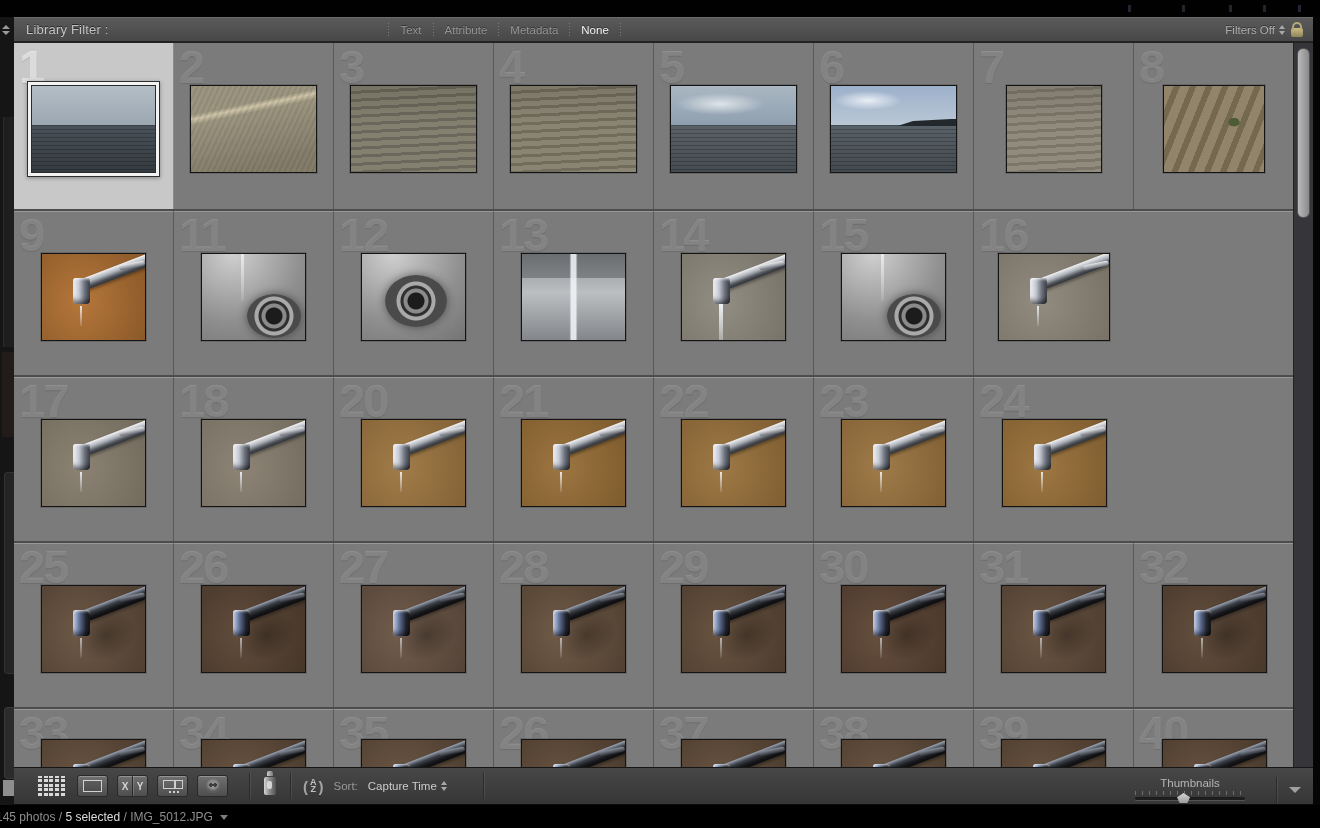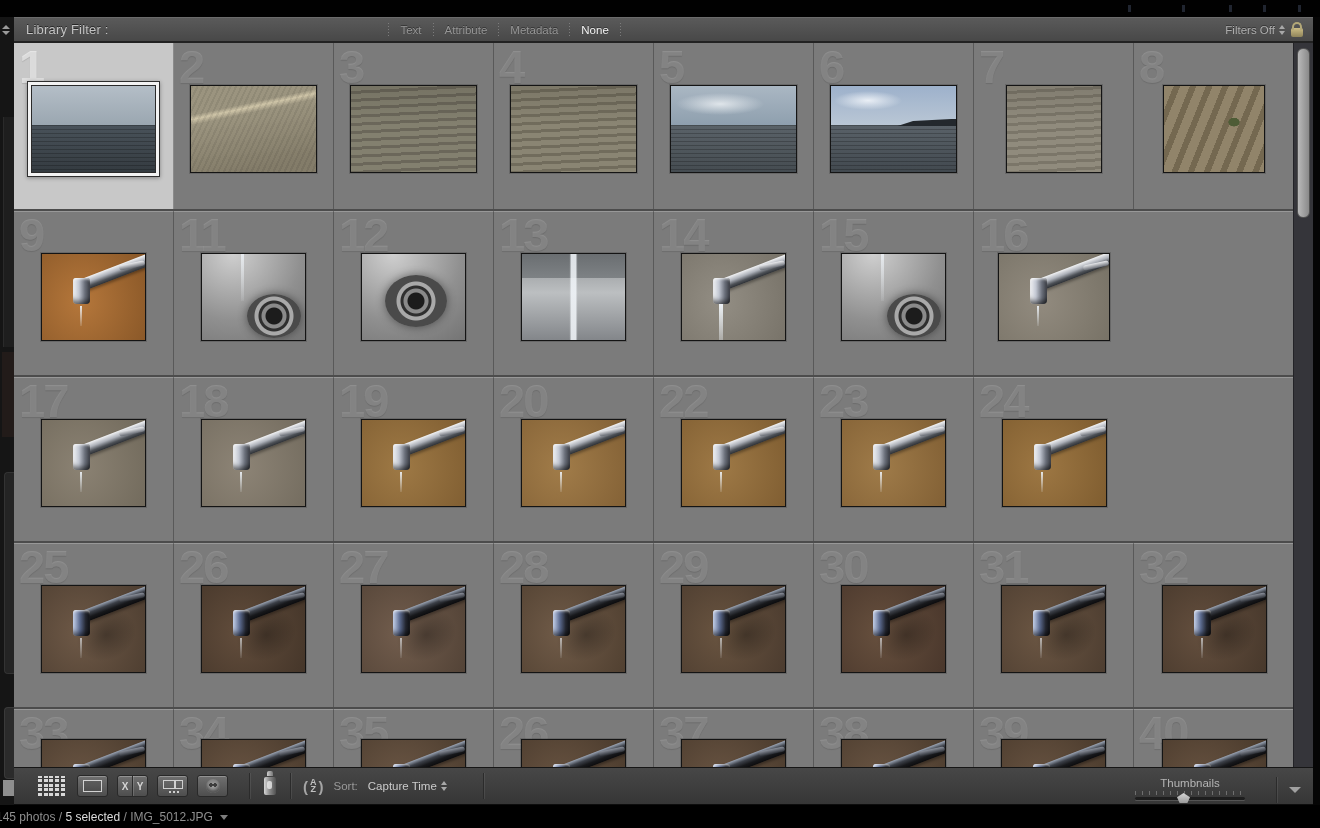--- a/index.html
+++ b/index.html
@@ -362,34 +362,34 @@
             <div class="thumbwrap">
               <div class="thumb k-faucet" style="--a: #8d8476; --b: #6c6558;">
                 <i class="f-spout"></i>
                 <i class="f-branch"></i>
                 <i class="f-head"></i>
                 <i class="f-drip"></i>
               </div>
             </div>
           </div>
           <div class="cell">
-            <span class="num">19</span>
-            <div class="thumbwrap">
-              <div class="thumb k-faucet" style="--a: #9e7945; --b: #77562c;">
-                <i class="f-spout"></i>
-                <i class="f-branch"></i>
-                <i class="f-head"></i>
-                <i class="f-drip"></i>
-              </div>
-            </div>
-          </div>
-          <div class="cell">
             <span class="num">20</span>
             <div class="thumbwrap">
               <div class="thumb k-faucet" style="--a: #a17c49; --b: #7a5930;">
+                <i class="f-spout"></i>
+                <i class="f-branch"></i>
+                <i class="f-head"></i>
+                <i class="f-drip"></i>
+              </div>
+            </div>
+          </div>
+          <div class="cell">
+            <span class="num">21</span>
+            <div class="thumbwrap">
+              <div class="thumb k-faucet" style="--a: #9c7541; --b: #745327;">
                 <i class="f-spout"></i>
                 <i class="f-branch"></i>
                 <i class="f-head"></i>
                 <i class="f-drip"></i>
               </div>
             </div>
           </div>
           <div class="cell">
             <span class="num">22</span>
             <div class="thumbwrap">

